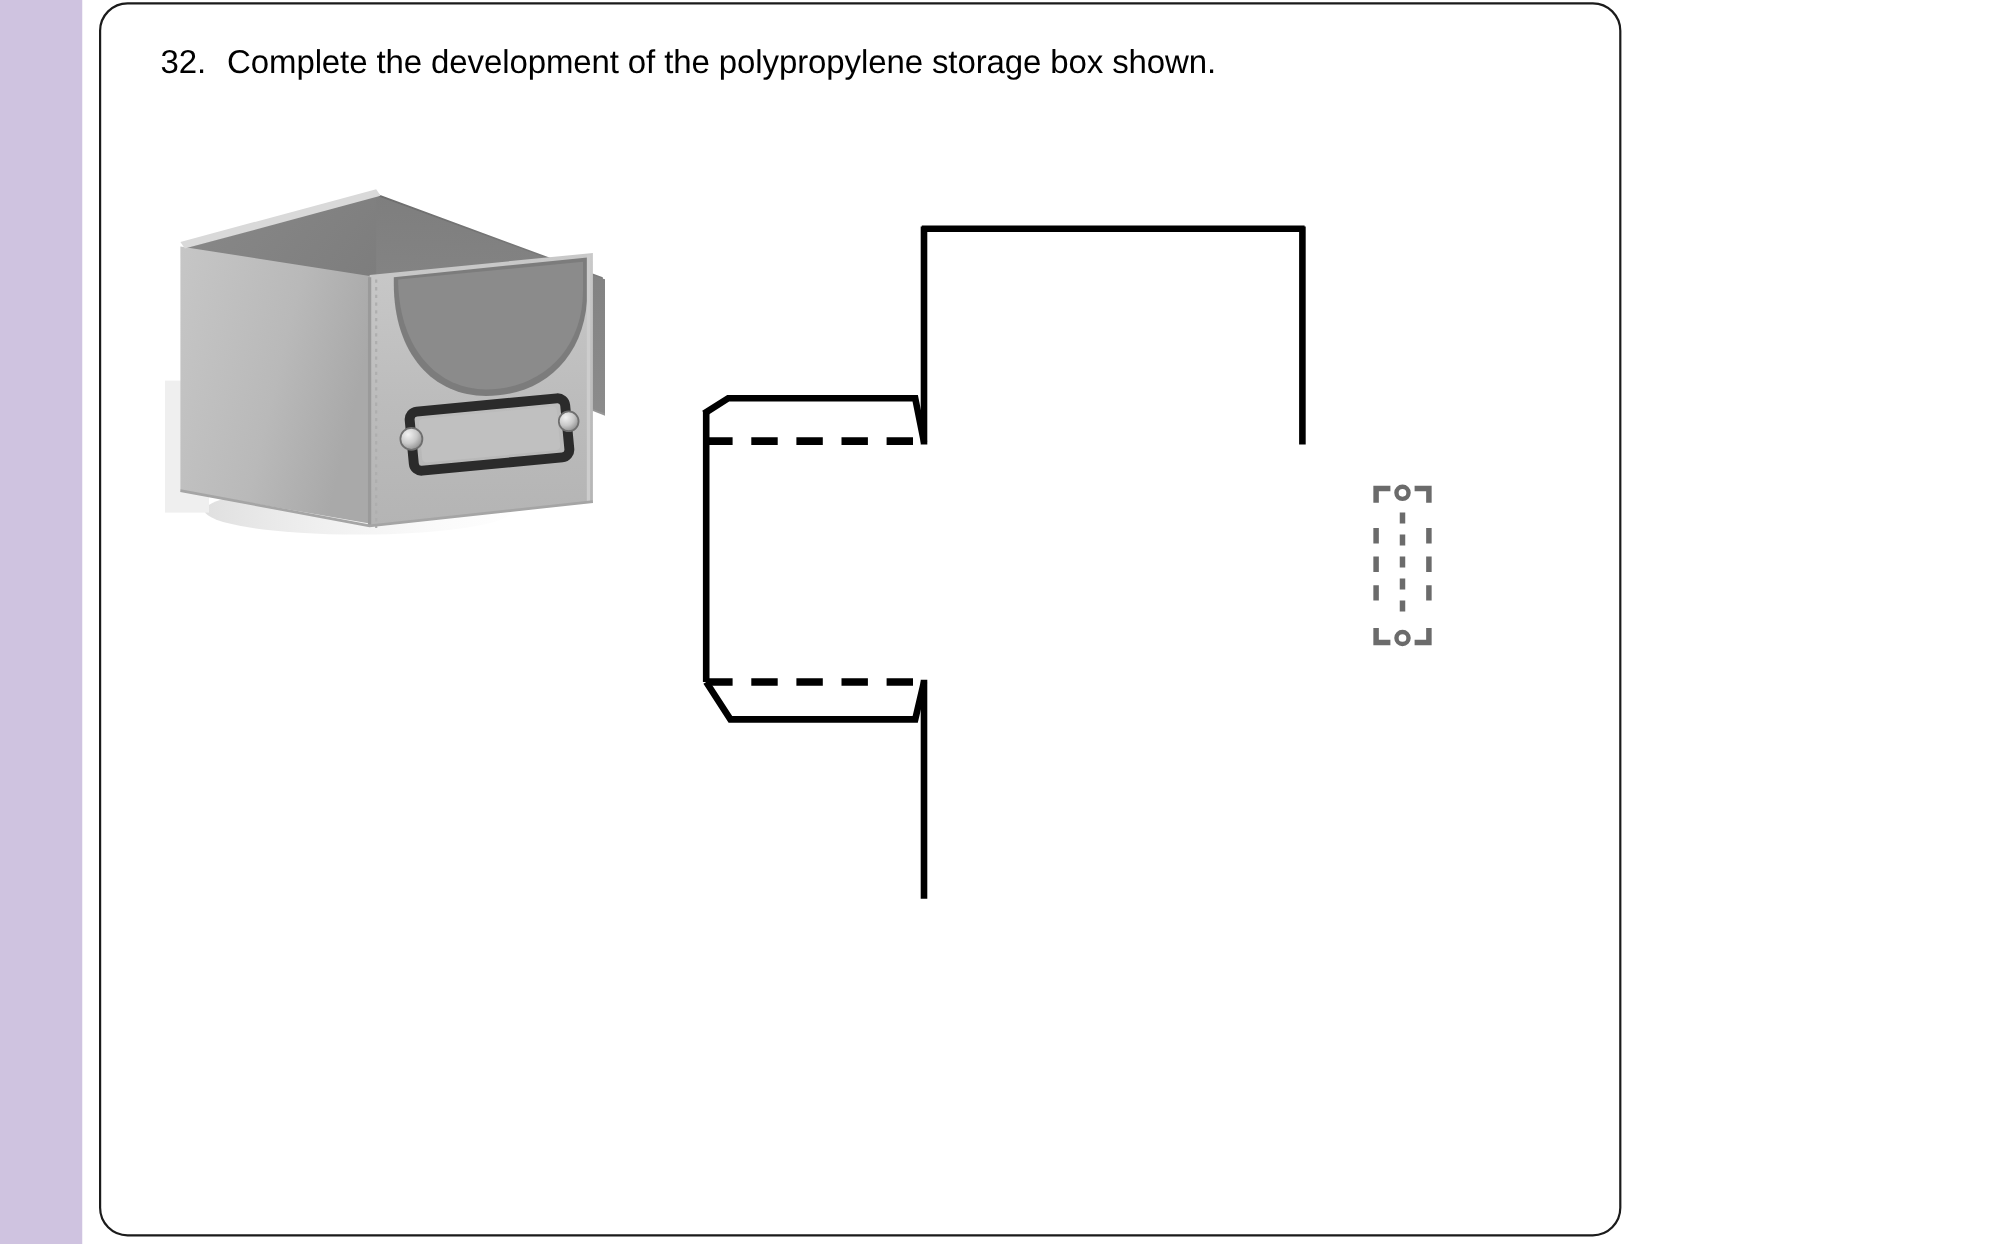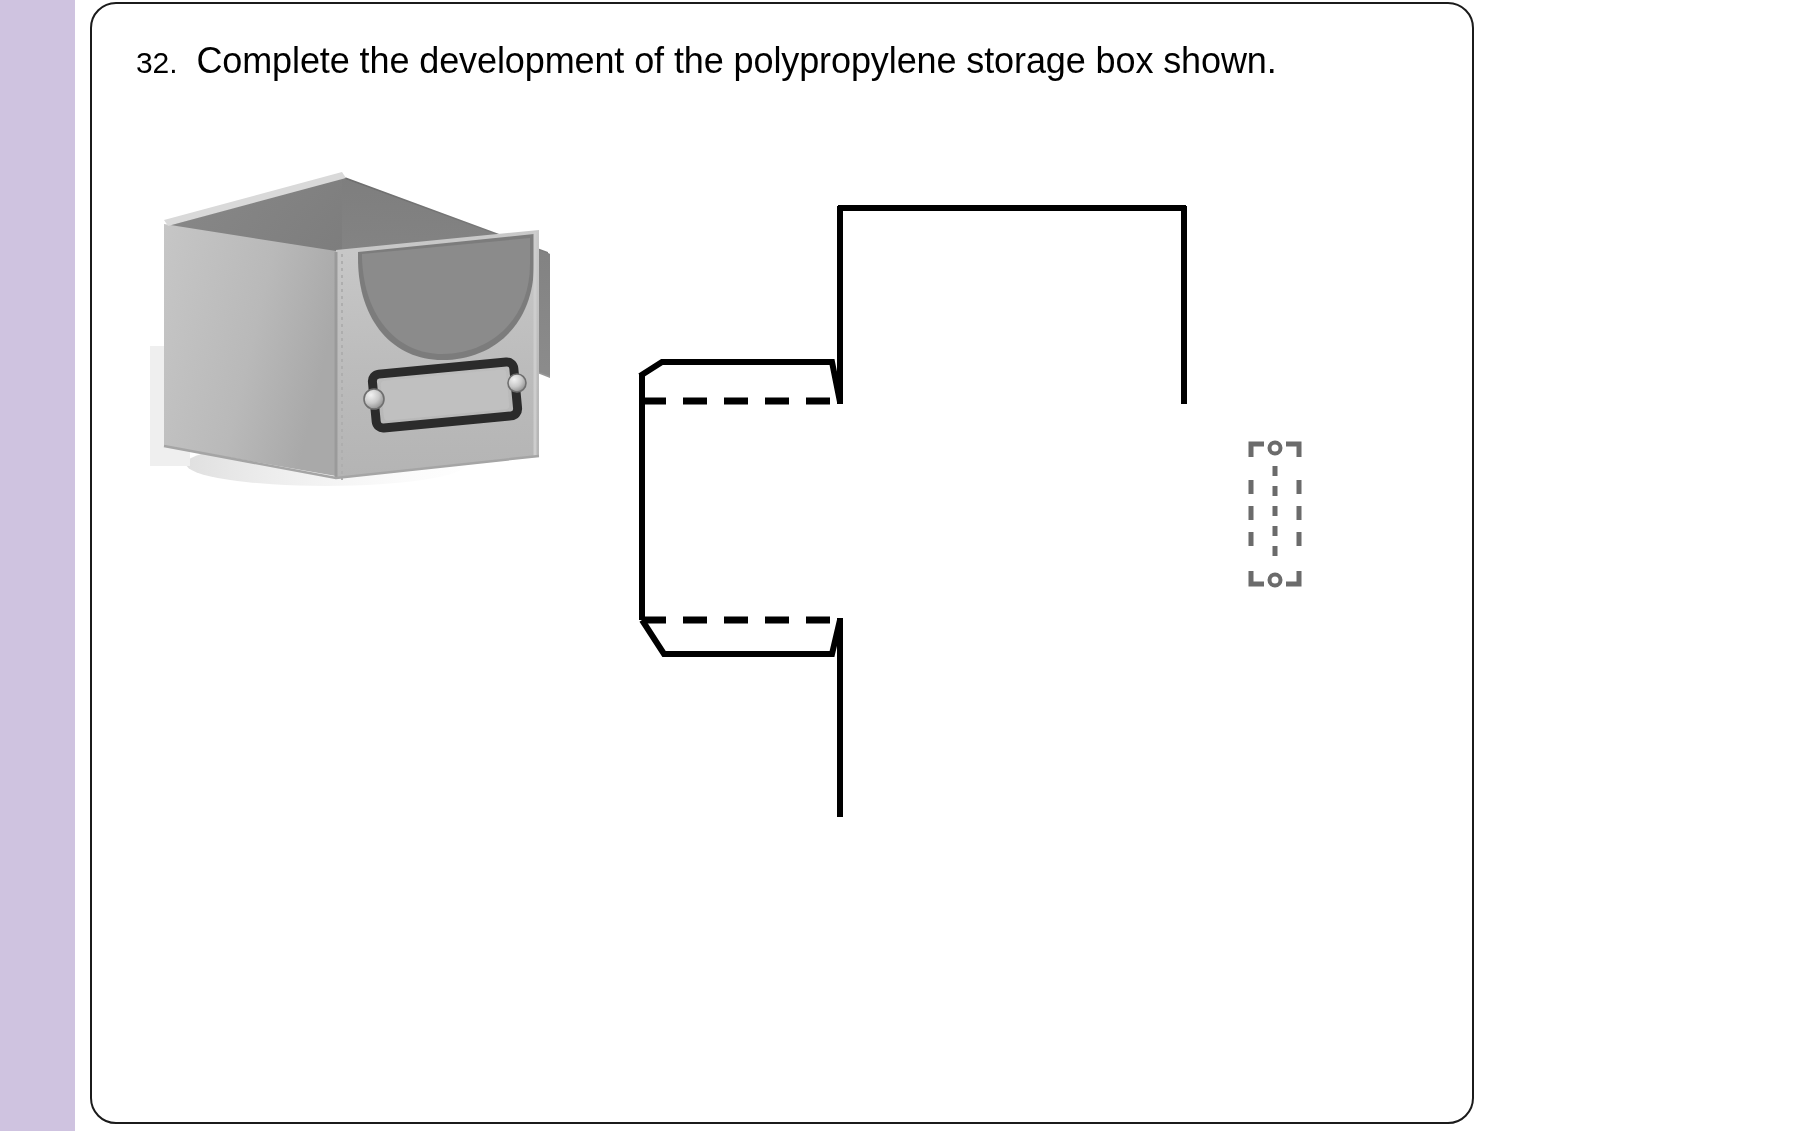--- a/index.html
+++ b/index.html
@@ -50,35 +50,35 @@
     height: 1122px;
     border: 2px solid #1b1b1b;
     border-radius: 26px;
     background: #ffffff;
     box-sizing: border-box;
   }
 
   
   #question-block {
     position: absolute;
-    left: 136px;
+    left: 146px;
     top: 40px;
     display: flex;
     align-items: baseline;
     gap: 19px;
     white-space: nowrap;
   }
   #question-number {
     font-size: 30px;
     color: #000000;
     font-family: "Liberation Sans", sans-serif;
     letter-spacing: -0.1px;
   }
   #question-text {
-    font-size: 36px;
+    font-size: 30px;
     color: #000000;
     font-family: "Liberation Sans", sans-serif;
     letter-spacing: -0.1px;
   }
 
   
   #product-photo {
     position: absolute;
     left: 146px;
     top: 146px;

